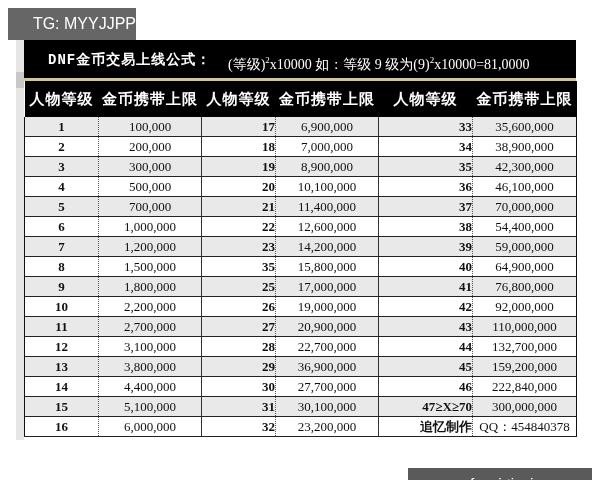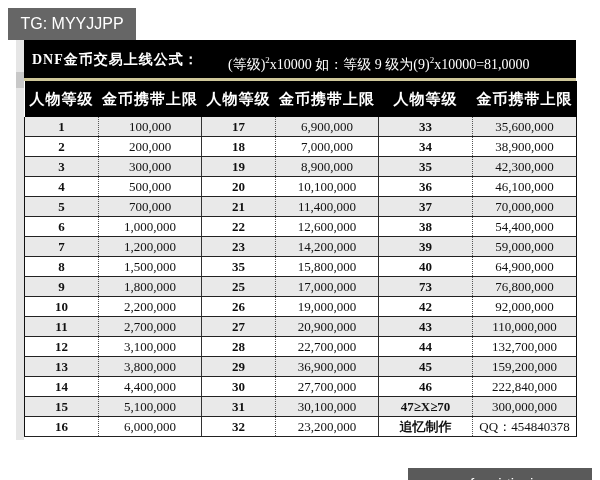--- a/index.html
+++ b/index.html
@@ -5,46 +5,46 @@
   html, body { margin:0; padding:0; }
   body {
     width:600px; height:480px; background:#ffffff; position:relative; overflow:hidden;
     font-family: "Liberation Serif", "DejaVu Serif", serif;
   }
   .left-strip { position:absolute; left:16px; top:40px; width:8px; height:400px; background:#e6e6e6; }
   .left-strip-box { position:absolute; left:16px; top:72px; width:8px; height:16px; background:#c8c8c8; }
   .tg-badge {
     position:absolute; left:8px; top:8px; width:128px; height:32px; background:#666666;
     color:#ffffff; font-family:"Liberation Sans","DejaVu Sans",sans-serif; font-size:16px;
-    line-height:32px; text-align:center; z-index:3;
+    line-height:32px; text-align:right; z-index:3;
   }
   .sheet { position:absolute; left:24px; top:40px; width:552px; }
   .title-bar {
     height:38px; background:#000000; color:#ffffff; position:relative;
     font-size:14px; font-weight:bold;
   }
-  .title-left { position:absolute; left:8px; top:11px; letter-spacing:1px; }
+  .title-left { position:absolute; left:24px; top:11px; letter-spacing:1px;font-family:Liberation Mono, monospace; }
   .title-formula { position:absolute; left:204px; top:15px; font-weight:normal; font-size:14px; }
   .title-formula sup { font-size:9px; }
   .gold-line { height:3px; background:#cfc79a; }
   table { border-collapse:collapse; width:552px; table-layout:fixed; }
   th {
     background:#000000; color:#ffffff; height:36px; font-size:15px; font-weight:bold;
     text-align:center; letter-spacing:1px; padding:0;
   }
   td {
     height:19px; padding:0; text-align:center; font-size:13px; color:#111111;
     border-bottom:1px solid #222222; border-left:1px dotted #555555;
   }
   td.lvl { font-weight:bold; }
   tr:nth-child(odd) td { background:#e9e9e9; }
   tr:nth-child(even) td { background:#ffffff; }
   td:first-child { border-left:1px solid #111111; }
   td:last-child { border-right:1px solid #111111; }
-  td.solid-left { border-left:1px solid #333333; }
+  td.solid-left { border-left:1px solid #333333;text-align:right; }
   .watermark {
     position:absolute; left:408px; top:440px; width:184px; height:32px; background:#5a5a5a;
     color:#ffffff; font-family:"Liberation Sans","DejaVu Sans",sans-serif; font-size:15px;
     line-height:32px; text-align:center; z-index:3;margin-top:28px;
   }
 </style>
 </head>
 <body>
 
 <div class="left-strip"></div>
@@ -141,21 +141,21 @@
           <td class="lvl solid-left">35</td>
           <td class="">15,800,000</td>
           <td class="lvl solid-left">40</td>
           <td class="">64,900,000</td>
         </tr>
         <tr>
           <td class="lvl">9</td>
           <td class="">1,800,000</td>
           <td class="lvl solid-left">25</td>
           <td class="">17,000,000</td>
-          <td class="lvl solid-left">73</td>
+          <td class="lvl solid-left">41</td>
           <td class="">76,800,000</td>
         </tr>
         <tr>
           <td class="lvl">10</td>
           <td class="">2,200,000</td>
           <td class="lvl solid-left">26</td>
           <td class="">19,000,000</td>
           <td class="lvl solid-left">42</td>
           <td class="">92,000,000</td>
         </tr>

